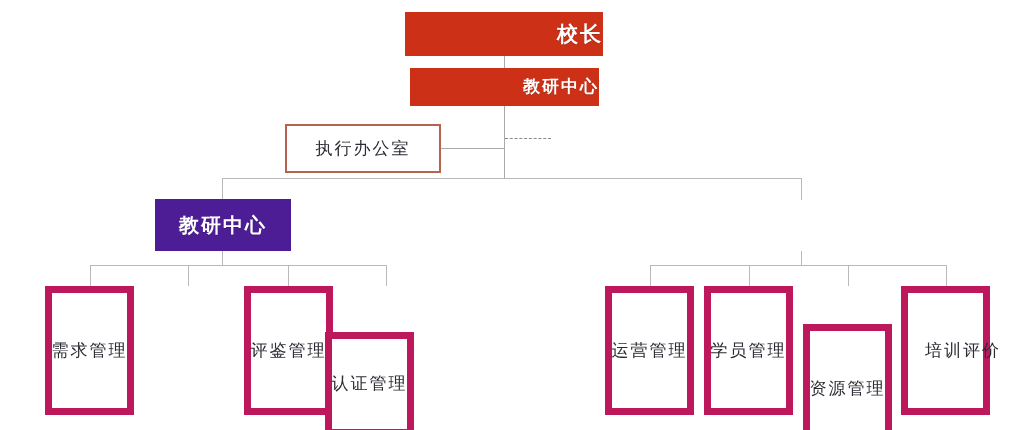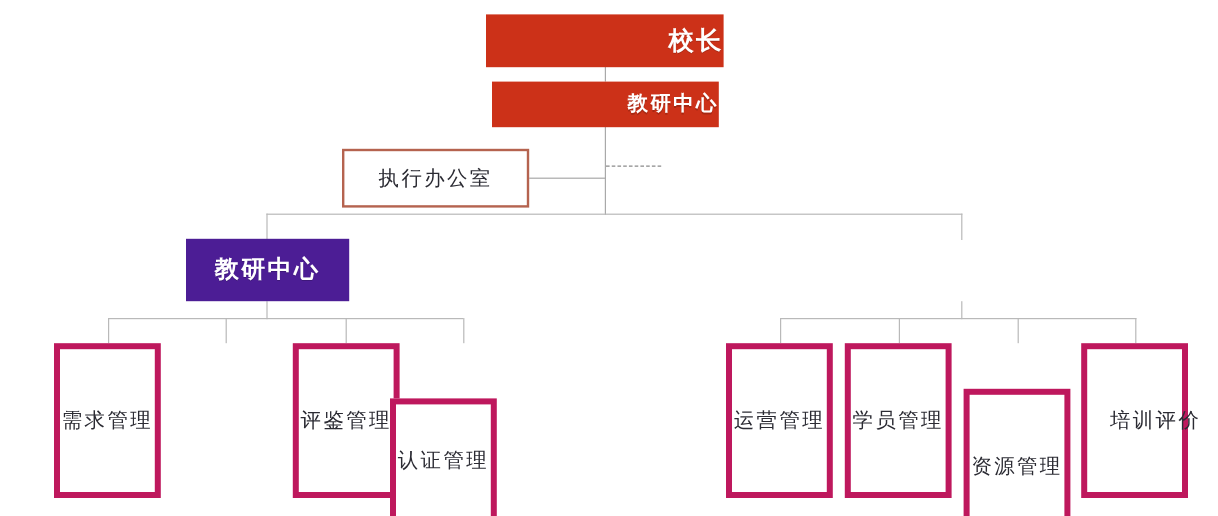--- a/index.html
+++ b/index.html
@@ -36,21 +36,21 @@
     letter-spacing: 2px;
     text-shadow: 0 1px 0 rgba(0,0,0,0.18);
   }
   .node.filled.top-red {
     background: #cc3118;
     justify-content: flex-end;
   }
   .node.outlined {
     background: #ffffff;
     color: #2b2b33;
-    border: 5px solid #be185d;
+    border: 7px solid #be185d;
     letter-spacing: 2px;
   }
   .node.outlined.thick {
     border: 2px solid #b5634f;
   }
 
   
   .conn {
     position: absolute;
     background: #a9a9a9;

